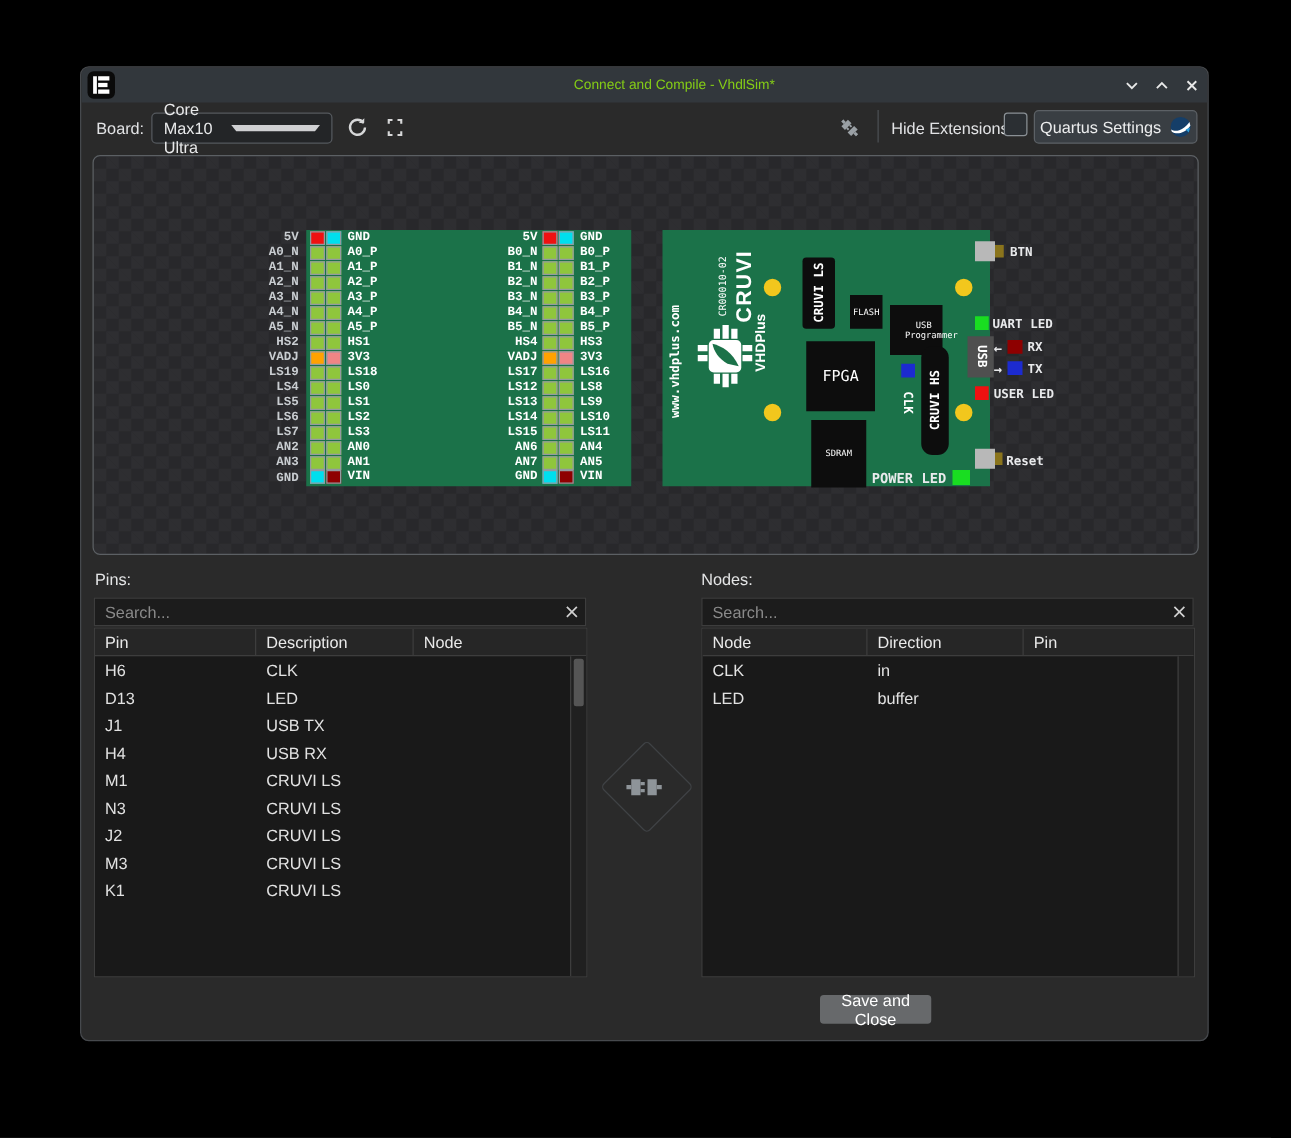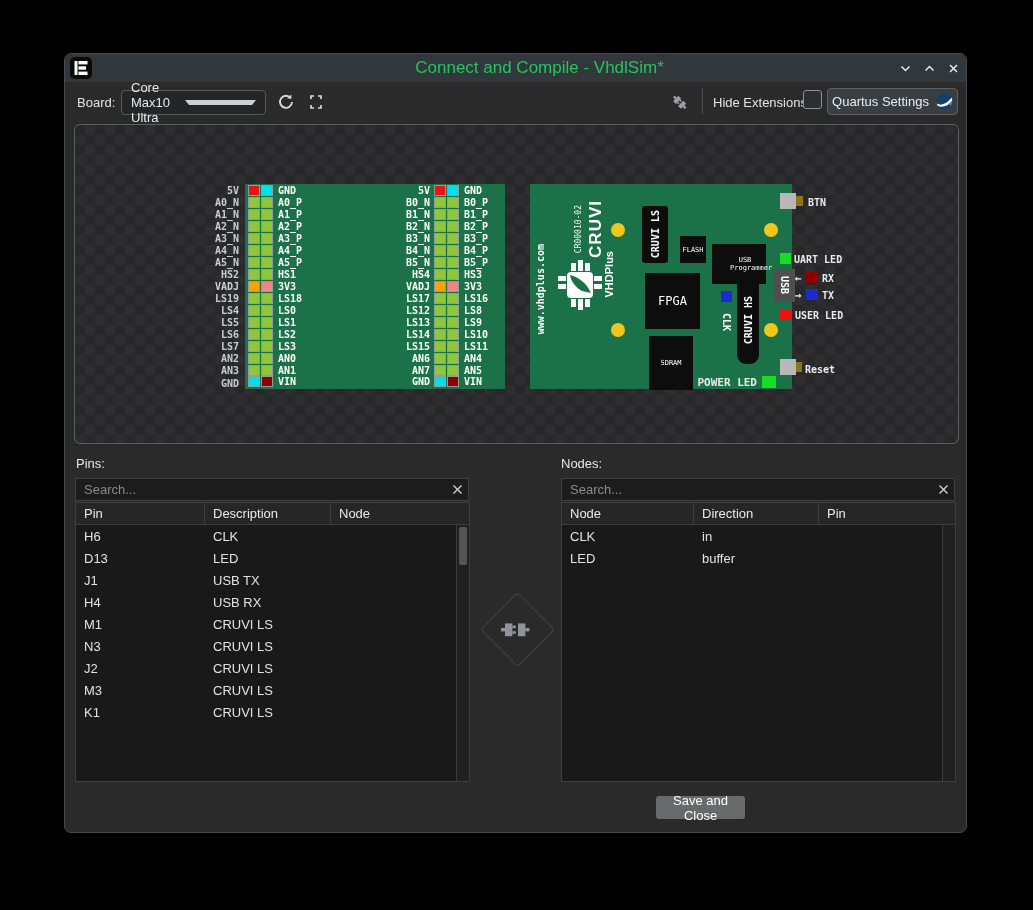--- a/index.html
+++ b/index.html
@@ -7,21 +7,21 @@
   .screen { position:relative; width:1033px; height:910px; background:#000; overflow:hidden; }
 
   .window { position:absolute; left:64px; top:53px; width:903px; height:780px;
             background:#2a2a2a; border:1px solid #46494d; border-radius:7px; overflow:hidden; }
 
   
   .titlebar { position:absolute; left:0; top:0; width:100%; height:28px; background:#32373c; }
   .app-logo { position:absolute; left:5px; top:3px; width:22px; height:22px; background:#0a0a0a; border-radius:5px;
               display:flex; align-items:center; justify-content:center; }
   .win-title { position:absolute; left:0; top:0; width:100%; height:28px; display:flex; align-items:center;
-               justify-content:center; color:#22c55e; font-size:17px;padding-left:48px; }
+               justify-content:center; color:#84cc16; font-size:11px;padding-left:48px; }
   .win-btn { position:absolute; top:6px; width:16px; height:16px; display:flex; align-items:center; justify-content:center; cursor:default; }
 
   
   .lbl { position:absolute; color:#e2e3e5; font-size:13px; }
   .combo { position:absolute; left:56px; top:36px; width:145px; height:25px; background:#232527;
            border:1px solid #55595e; border-radius:4px; display:flex; align-items:center; color:#e8e9ea; font-size:13px; }
   .combo span { padding-left:9px; flex:1; }
   .combo .arrow { width:0; height:0; border-left:4px solid transparent; border-right:4px solid transparent;
                   border-top:5px solid #cfd0d2; margin-right:9px; }
   .tool-ic { position:absolute; width:18px; height:18px; }
@@ -36,21 +36,21 @@
   .board-area { position:absolute; left:9px; top:70px; width:885px; height:320px;
       border:1px solid #5c6064; border-radius:6px; background-color:#28282b;
       background-image:
         linear-gradient(45deg,#2e2e31 25%,transparent 25%,transparent 75%,#2e2e31 75%),
         linear-gradient(45deg,#2e2e31 25%,transparent 25%,transparent 75%,#2e2e31 75%);
       background-size:20px 20px; background-position:0 0,10px 10px; overflow:visible; }
 
   .mono { font-family:"DejaVu Sans Mono", monospace; }
 
   
-  .pinout { position:absolute; left:110px; top:59px; width:320px; height:205px; }
+  .pinout { position:absolute; left:110px; top:59px; width:320px; height:205px;font-family:Liberation Mono, monospace; }
   .outside-col { position:absolute; left:0; top:0; width:54px; height:205px; display:flex; flex-direction:column; }
   .out-lbl { flex:1; display:flex; align-items:center; justify-content:flex-end; color:#c9cdd1;
              font-size:10px; font-weight:bold; }
   .green-board { position:absolute; left:60px; top:0; width:260px; height:205px; background:#1b7249;
                  display:flex; flex-direction:column; padding:1px 0 1px 3px; }
   .pin-row { flex:1; display:flex; align-items:center; min-height:0; color:#fff; font-size:10px; font-weight:bold; }
   .pin-sq { width:12px; height:11px; border:1px solid #949aa0; margin-right:1px; flex:none; }
   .lblA { margin-left:4px; width:96px; }
   .lblBl { width:56px; text-align:right; margin-right:4px; }
   .lblBr { margin-left:4px; }
@@ -377,21 +377,21 @@
         <div class="hole" style="left:234px; top:39px;"></div>
         <div class="hole" style="left:81px; top:139px;"></div>
         <div class="hole" style="left:234px; top:139px;"></div>
 
         <div class="blk vflex" style="left:112px; top:22px; width:26px; height:57px; border-radius:3px;">
           <span class="vup" style="font-size:10px; font-weight:bold;">CRUVI LS</span>
         </div>
         <div class="blk" style="left:150px; top:52px; width:26px; height:27px; font-size:7px;">
           <span>FLASH</span>
         </div>
-        <div class="blk" style="left:182px; top:60px; width:54px; height:40px; font-size:7px; text-align:center;padding-left:12px;">
+        <div class="blk" style="left:182px; top:60px; width:42px; height:40px; font-size:7px; text-align:center;padding-left:12px;">
           <span style="width:30px;">USB Programmer</span>
         </div>
         <div class="blk" style="left:115px; top:89px; width:55px; height:56px; font-size:12px;">
           <span>FPGA</span>
         </div>
         <div class="blk" style="left:119px; top:152px; width:44px; height:54px; font-size:7px;">
           <span>SDRAM</span>
         </div>
         <div class="ledsq" style="left:191px; top:107px; width:11px; height:11px; background:#1c2bd0;"></div>
         <div class="vflex" style="left:188px; top:120px; width:16px; height:36px;">

